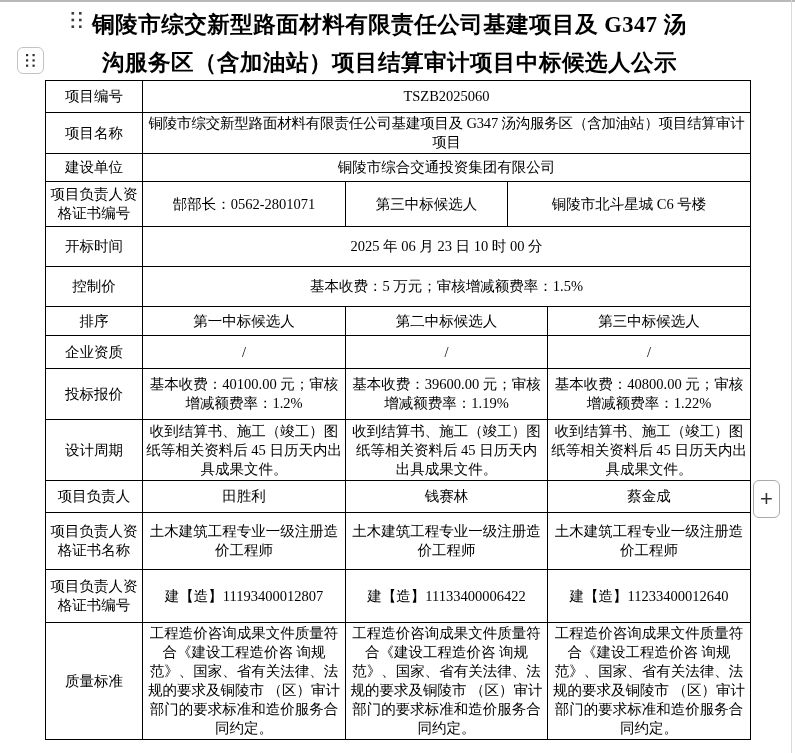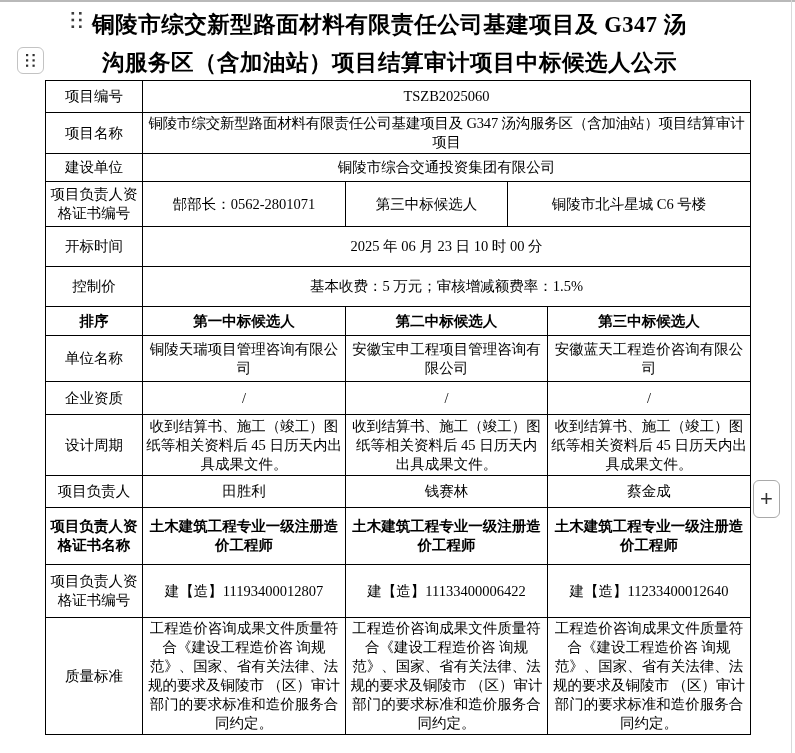--- a/index.html
+++ b/index.html
@@ -141,51 +141,51 @@
           <td colspan="2">铜陵市北斗星城 C6 号楼</td>
         </tr>
         <tr style="height: 40px;">
           <td class="label-cell">开标时间</td>
           <td colspan="4">2025 年 06 月 23 日 10 时 00 分</td>
         </tr>
         <tr style="height: 40px;">
           <td class="label-cell">控制价</td>
           <td colspan="4">基本收费：5 万元；审核增减额费率：1.5%</td>
         </tr>
-        <tr style="height: 29px; font-weight: bold;">
+        <tr style="height: 29px;">
           <td class="label-cell">排序</td>
           <td colspan="1">第一中标候选人</td>
           <td colspan="2">第二中标候选人</td>
           <td colspan="1">第三中标候选人</td>
-        </tr>
-        <tr style="height: 46px;">
-          <td class="label-cell">单位名称</td>
-          <td colspan="1">铜陵天瑞项目管理咨询有限公司</td>
-          <td colspan="2">安徽宝申工程项目管理咨询有限公司</td>
-          <td colspan="1">安徽蓝天工程造价咨询有限公司</td>
         </tr>
         <tr style="height: 33px;">
           <td class="label-cell">企业资质</td>
           <td colspan="1">/</td>
           <td colspan="2">/</td>
           <td colspan="1">/</td>
         </tr>
+        <tr style="height: 51px;">
+          <td class="label-cell">投标报价</td>
+          <td colspan="1">基本收费：40100.00 元；审核增减额费率：1.2%</td>
+          <td colspan="2">基本收费：39600.00 元；审核增减额费率：1.19%</td>
+          <td colspan="1">基本收费：40800.00 元；审核增减额费率：1.22%</td>
+        </tr>
         <tr style="height: 61px;">
           <td class="label-cell">设计周期</td>
           <td colspan="1">收到结算书、施工（竣工）图纸等相关资料后 45 日历天内出具成果文件。</td>
           <td colspan="2">收到结算书、施工（竣工）图纸等相关资料后 45 日历天内出具成果文件。</td>
           <td colspan="1">收到结算书、施工（竣工）图纸等相关资料后 45 日历天内出具成果文件。</td>
         </tr>
         <tr style="height: 32px;">
           <td class="label-cell">项目负责人</td>
           <td colspan="1">田胜利</td>
           <td colspan="2">钱赛林</td>
           <td colspan="1">蔡金成</td>
         </tr>
-        <tr style="height: 57px; font-weight: bold;">
+        <tr style="height: 57px;">
           <td class="label-cell">项目负责人资格证书名称</td>
           <td colspan="1">土木建筑工程专业一级注册造价工程师</td>
           <td colspan="2">土木建筑工程专业一级注册造价工程师</td>
           <td colspan="1">土木建筑工程专业一级注册造价工程师</td>
         </tr>
         <tr style="height: 53px;">
           <td class="label-cell">项目负责人资格证书编号</td>
           <td colspan="1">建【造】11193400012807</td>
           <td colspan="2">建【造】11133400006422</td>
           <td colspan="1">建【造】11233400012640</td>

